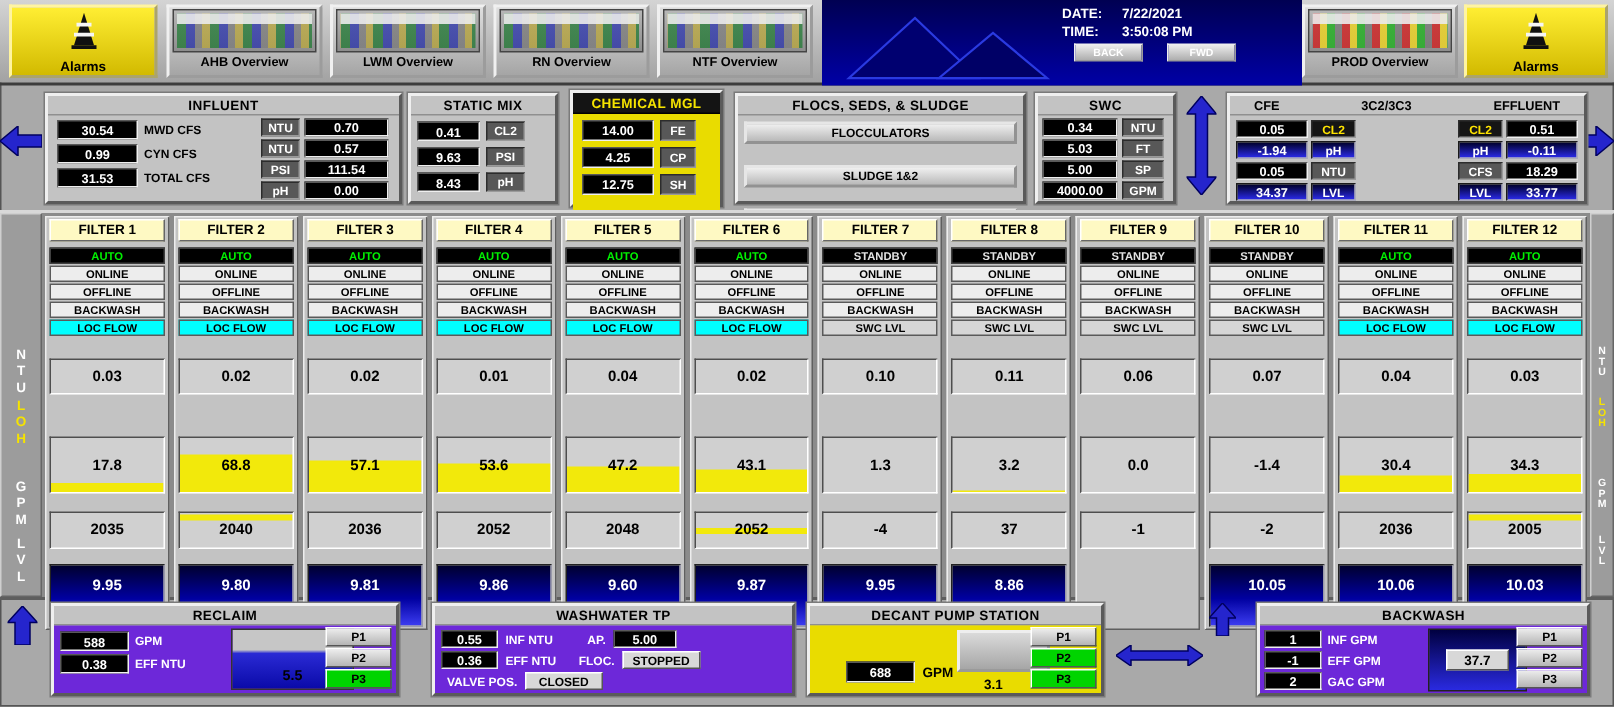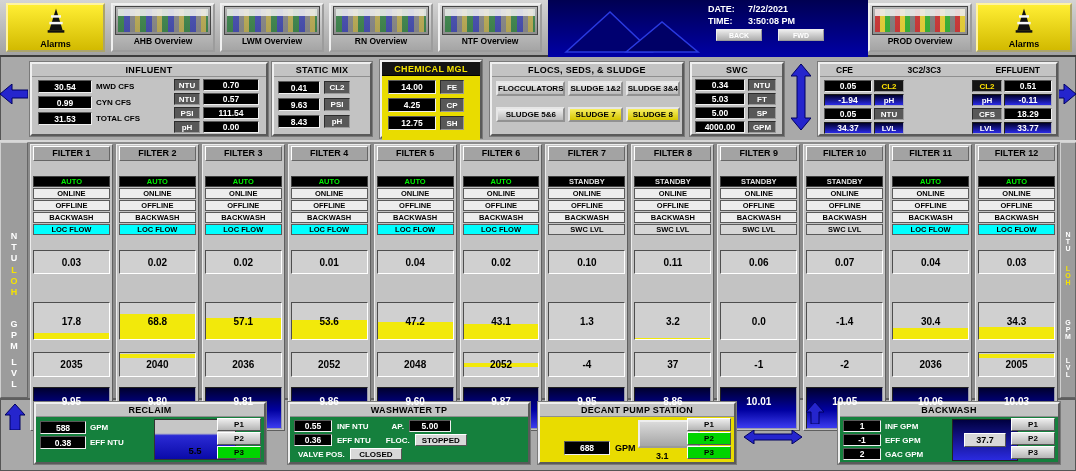--- a/index.html
+++ b/index.html
@@ -6,21 +6,21 @@
 body{background:#7d7d7d;font-family:"Liberation Sans",sans-serif}
 .screen{position:relative;width:1076px;height:471px;background:#a9a9a9;overflow:hidden;font-weight:bold;color:#000;box-shadow:inset 0 0 0 1px #555}
 
 
 .vbox{background:#000;color:#fff;display:flex;align-items:center;justify-content:center;font-size:8.5px;border:1px solid;border-color:#595959 #efefef #efefef #595959}
 .ltile{background:#585858;color:#fff;display:flex;align-items:center;justify-content:center;font-size:8px;border:1px solid;border-color:#2c2c2c #9a9a9a #9a9a9a #2c2c2c;padding:0 2px;white-space:nowrap}
 .sbox{background:#d8d8d8;color:#000;border:1px solid;border-color:#fff #555 #555 #fff;display:flex;align-items:center;justify-content:center;font-size:8px}
 .panel{position:absolute;background:#c3c3c3;border:2px solid;border-color:#efefef #5a5a5a #5a5a5a #efefef;box-shadow:0 0 0 1px #7a7a7a}
 .ptitle{height:13px;display:flex;align-items:center;justify-content:center;font-size:9px;letter-spacing:.3px;background:#c3c3c3;border-bottom:1px solid #8f8f8f}
 .pbody{position:relative;height:calc(100% - 13px)}
-.pbody.dark{background:#15803d}
+.pbody.dark{background:#6d28d9}
 .vl{display:flex;align-items:center;gap:4px;margin:3px 4px 0}
 .rev .vbox{order:2}.rev .ltile{order:1}
 .pumps{position:absolute;right:3px;top:1px}
 .pump{width:44px;height:13px;margin-bottom:1px;background:linear-gradient(#ededed,#b5b5b5);border:1px solid;border-color:#fff #555 #555 #fff;font-size:8px;display:flex;align-items:center;justify-content:center;cursor:pointer}
 .pump.pump-on{background:#00d400}
 .wlabel{color:#fff;font-size:8px;white-space:nowrap}
 
 
 .topbar{position:absolute;left:0;top:0;width:1076px;height:57px;background:linear-gradient(#d4d4d4,#a2a2a2);border-bottom:2px solid #3c3c3c}
 .alarm-btn{position:absolute;top:3px;height:49px;background:linear-gradient(#ffee33,#d2ba00);border:2px outset #fff4a0;display:flex;align-items:flex-end;justify-content:center;padding-bottom:1px;cursor:pointer}
@@ -56,21 +56,21 @@
 .sm-rows .vl{margin:4px 4px 0}
 .sm-rows .vbox{width:42px;height:13px}
 .sm-rows .ltile{width:26px;height:13px}
 .chem{left:380px;top:60px;width:102px;height:78px;background:#e9dc00}
 .chem .ptitle{height:14px;background:#141414;color:#f5e300;border-bottom-color:#000}
 .chem .pbody{background:#e9dc00}
 .chem-rows .vl{margin:4px 6px 0}
 .chem-rows .vbox{width:48px;height:14px}
 .chem-rows .ltile{width:24px;height:14px}
 .flocs{left:490px;top:62px;width:194px;height:74px}
-.flocs-btns{display:grid;grid-template-columns:1fr 1fr 1fr;gap:3px;padding:4px}
+.flocs-btns{display:grid;grid-template-columns:1fr;gap:14px;padding:4px}
 .floc-btn{height:15px;display:flex;align-items:center;justify-content:center;font-size:8px;background:linear-gradient(#efefef,#b9b9b9);border:2px outset #e6e6e6;cursor:pointer;white-space:nowrap}
 .floc-btn.btn-yellow{background:linear-gradient(#f7ee60,#d5c600)}
 .swc{left:690px;top:62px;width:94px;height:74px}
 .swc-rows .vl{margin:2px 3px 0;gap:3px}
 .swc-rows .vbox{width:50px;height:12px}
 .swc-rows .ltile{width:28px;height:12px}
 .effluent{left:818px;top:62px;width:240px;height:74px}
 .eff-titles{display:flex;justify-content:space-between;padding:0 16px;font-size:8.5px;height:13px;align-items:center;border-bottom:1px solid #8f8f8f}
 .eff-rows{padding-top:1px}
 .eff-row{display:flex;align-items:center;height:12px;margin:2px 4px 0;gap:2px}
@@ -83,21 +83,21 @@
 
 .filter-band{position:absolute;left:0;top:140px;width:1076px;height:260px;background:#8b8b8b;border-top:2px solid #d8d8d8;border-bottom:2px solid #5e5e5e}
 .strip{position:absolute;top:0;height:100%;background:#9c9c9c;border:1px solid;border-color:#cfcfcf #666 #666 #cfcfcf}
 .strip.left{left:0;width:28px}
 .strip.right{left:1060px;width:16px}
 .side-label{position:absolute;left:50%;transform:translateX(-50%);writing-mode:vertical-rl;text-orientation:upright;font-size:9px;color:#fff;letter-spacing:1px}
 .strip.right .side-label{font-size:7px;letter-spacing:0}
 .sl-ntu{top:88px}.sl-loh{top:122px;color:#f5e300}.sl-gpm{top:176px}.sl-lvl{top:214px}
 .filter-columns{position:absolute;left:30px;top:2px;width:1028px;height:256px;display:grid;grid-template-columns:repeat(12,1fr);gap:3px}
 .fcol{background:#c3c3c3;border:1px solid;border-color:#ededed #5f5f5f #5f5f5f #ededed;padding:1px 2px;display:flex;flex-direction:column}
-.ftitle{height:15px;line-height:13px;text-align:center;font-size:9px;background:#a3a3a3;border:1px solid;border-color:#fff #666 #666 #fff;margin-bottom:15px}
+.ftitle{height:15px;line-height:13px;text-align:center;font-size:9px;background:#fef9c3;border:1px solid;border-color:#fff #666 #666 #fff;margin-bottom:4px}
 .fmode{height:11px;line-height:9px;text-align:center;font-size:7.5px;background:#000;border:1px solid #404040;margin-bottom:1px;color:#e2e2e2;cursor:pointer}
 .fmode.mode-auto{color:#00f000}
 .fstat{height:11px;line-height:9px;text-align:center;font-size:7.5px;background:#ededed;border:1px solid #5a5a5a;margin-bottom:1px;cursor:pointer}
 .fflow{background:#d6d6d6}
 .fflow.flow-cyan{background:#00ffff}
 .fval{position:relative;background:#d0d0d0;border:1px solid;border-color:#4e4e4e #fff #fff #4e4e4e;display:flex;align-items:center;justify-content:center;font-size:10px;overflow:hidden}
 .fval span{position:relative;z-index:2}
 .fv-ntu{height:24px;margin-top:14px}
 .fv-loh{height:38px;margin-top:28px}
 .loh-fill{position:absolute;left:0;right:0;bottom:0;height:0;background:#f2e90b;z-index:1}
@@ -564,23 +564,20 @@
     <div class="fval fv-ntu">
             <span>0.06</span>
           </div>
     <div class="fval fv-loh">
             <div class="loh-fill" style="height: 0%;"></div>
             <span>0.0</span>
           </div>
     <div class="fval fv-gpm">
             <span>-1</span>
           </div>
-    <div class="fval fv-lvl">
-            <span>10.01</span>
-          </div>
   </div>
         <div class="fcol">
     <div class="ftitle">FILTER 10</div>
     <div class="fmode mode-standby">STANDBY</div>
     <div class="fstat">ONLINE</div>
     <div class="fstat">OFFLINE</div>
     <div class="fstat">BACKWASH</div>
     <div class="fstat fflow">SWC LVL</div>
     <div class="fval fv-ntu">
             <span>0.07</span>

